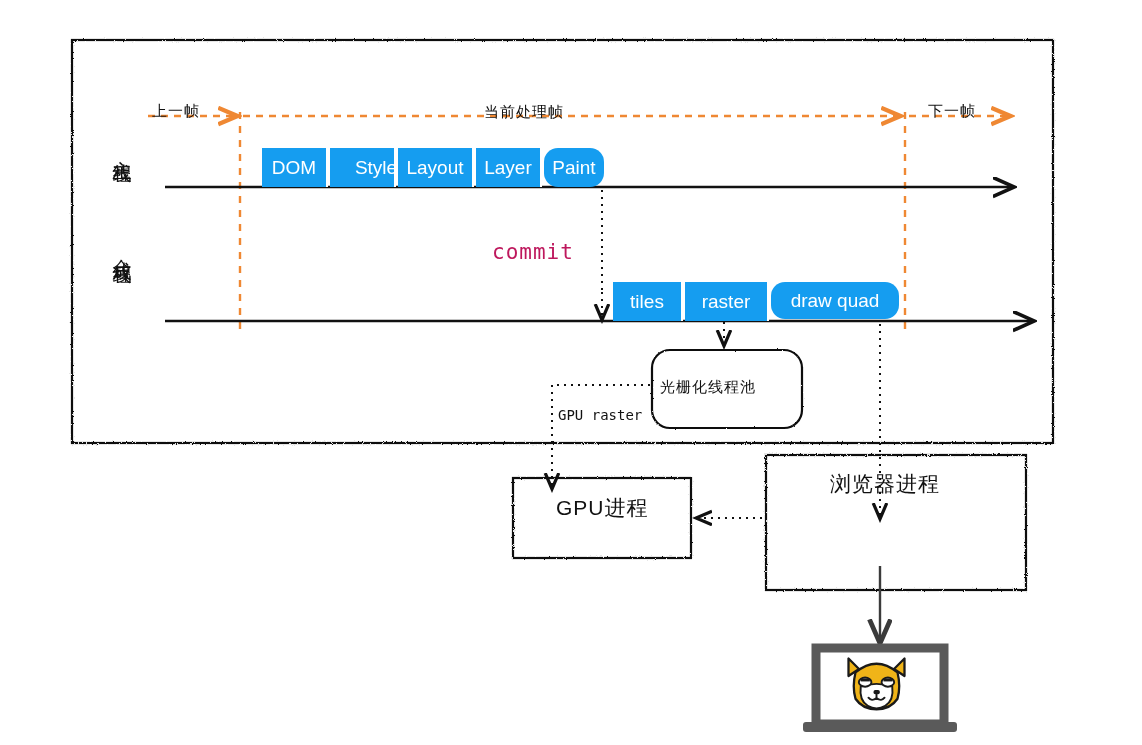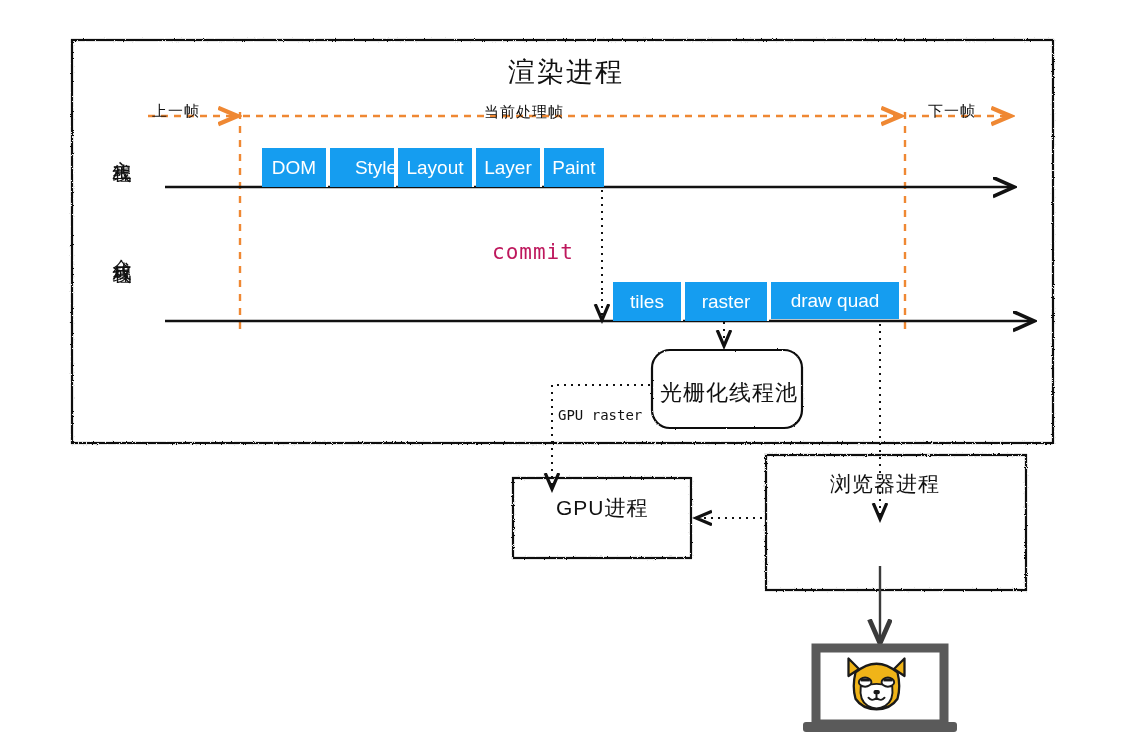--- a/index.html
+++ b/index.html
@@ -20,33 +20,33 @@
     position:absolute;
     writing-mode:vertical-rl;
     text-orientation:upright;
     font-size:19px;letter-spacing:3px;color:#111;
     line-height:1.05;
   }
   .frame-lbl{font-size:15px;color:#111;letter-spacing:1px;}
   .commit-lbl{font-family:"DejaVu Sans Mono","Liberation Mono",monospace;font-size:21px;color:#be185d;letter-spacing:1px;}
   .gpuraster-lbl{font-family:"DejaVu Sans Mono","Liberation Mono",monospace;font-size:14px;color:#111;}
   .boxtitle{font-size:21px;color:#111;letter-spacing:1px;}
-  .pooltext{font-size:22px;color:#111;letter-spacing:1px;}
+  .pooltext{font-size:15px;color:#111;letter-spacing:1px;}
 
   
   .chip{
     position:absolute;
     background:#159df0;
     color:#fff;
     display:flex;align-items:center;justify-content:center;
     font-size:19px;
     box-sizing:border-box;
     border-right:2px solid #ffffff;
   }
-  .chip.last{border-right:none;}
+  .chip.last{border-right:none;border-radius:14px;}
   .chip-display{
     position:absolute;background:#159df0;color:#fff;
     display:flex;align-items:center;justify-content:center;
     font-size:21px;
   }
 </style>
 </head>
 <body>
 
 <div id="stage">
@@ -153,21 +153,20 @@
       <ellipse cx="24.5" cy="15.5" rx="3.6" ry="2.6" fill="#ffffff" stroke="#1a1a1a" stroke-width="1.1"></ellipse>
       <rect x="9" y="13.4" width="5.2" height="1.7" fill="#1a1a1a"></rect>
       <rect x="22" y="13.4" width="5.2" height="1.7" fill="#1a1a1a"></rect>
 
       <rect x="16.3" y="20" width="3.6" height="2.4" rx="1" fill="#1a1a1a"></rect>
       <path d="M18,22.6 L18,24.6 M18,24.6 Q15.2,26.8 13.4,24.4 M18,24.6 Q20.8,26.8 22.6,24.4" fill="none" stroke="#1a1a1a" stroke-width="1.1" stroke-linecap="round"></path>
     </g>
 
   </svg>
 
-  <div class="lbl title" style="left:508px;top:54px;">渲染进程</div>
 
   <div class="lbl frame-lbl" style="left:152px;top:102px;">上一帧</div>
   <div class="lbl frame-lbl" style="left:484px;top:103px;">当前处理帧</div>
   <div class="lbl frame-lbl" style="left:928px;top:102px;">下一帧</div>
 
   <div class="vtext" style="left:112px;top:145px;">主线程</div>
   <div class="vtext" style="left:112px;top:243px;">合成线程</div>
 
   <div class="chip" style="left:262px;top:148px;width:66px;height:39px;">DOM</div>
   <div class="chip" style="left:330px;top:148px;width:66px;height:39px;padding-left:28px;">Style</div>

